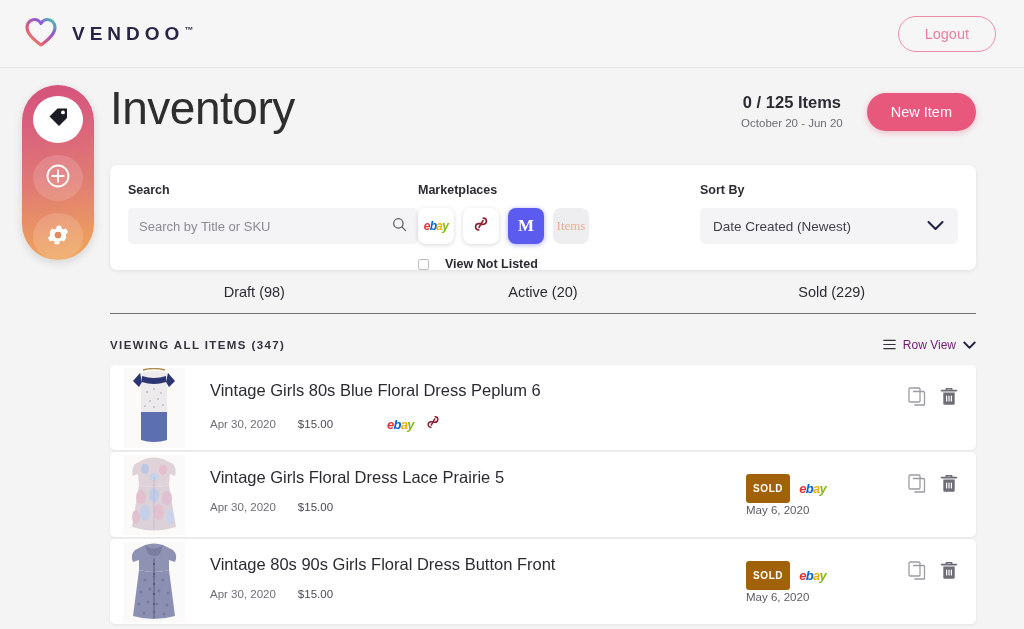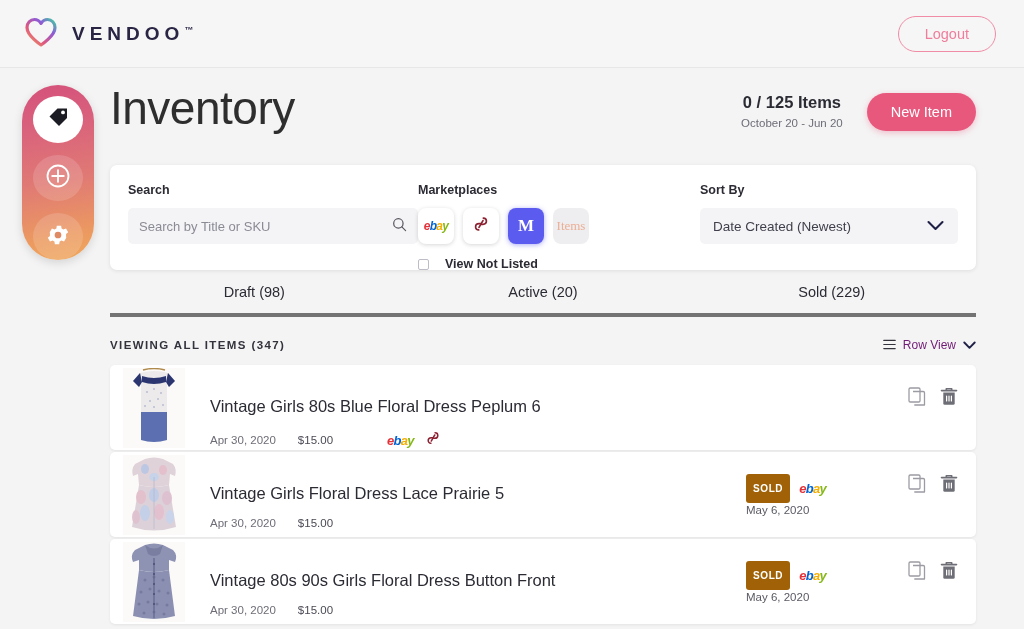--- a/index.html
+++ b/index.html
@@ -106,21 +106,21 @@
   .sort-select {
     background: #f4f4f6; border-radius: 5px; height: 36px;
     display: flex; align-items: center; justify-content: space-between;
     padding: 0 14px 0 13px; cursor: pointer;
   }
   .sort-val { font-size: 13.5px; color: #40404c; }
 
   
   .tabs {
     position: absolute; left: 110px; top: 284px; width: 866px;
-    display: flex; border-bottom: 4px solid #737373;
+    display: flex; border-bottom: 1px solid #737373;
   }
   .tab {
     flex: 1; text-align: center; padding-bottom: 13px;
     font-size: 14.5px; color: #2b2b34; cursor: pointer;
   }
 
   
   .viewbar {
     position: absolute; left: 110px; top: 336px; width: 866px;
     display: flex; align-items: center; justify-content: space-between;
@@ -134,21 +134,21 @@
   
   .list { position: absolute; left: 110px; top: 365px; width: 866px; }
   .item-row {
     background: #fff; border-radius: 5px; height: 85px; margin-bottom: 2px;
     box-shadow: 0 1px 3px rgba(0,0,0,.07);
     display: flex; align-items: stretch; overflow: hidden;
   }
   .thumb { width: 88px; flex: none; display: flex; align-items: center; justify-content: center; }
   .thumb svg { display: block; }
   .item-mid { flex: 1; padding: 16px 0 0 12px; }
-  .item-title { font-size: 16.5px; color: #2b2b34; font-weight: 400; margin-top: 16px; }
+  .item-title { font-size: 16.5px; color: #2b2b34; font-weight: 400; }
   .item-meta { display: flex; align-items: center; gap: 22px; margin-top: 14px; }
   .item-date { font-size: 11.5px; color: #6d6d77; }
   .item-price { font-size: 11.5px; color: #4a4a55; }
   .meta-mkts { display: flex; align-items: center; gap: 11px; margin-left: 32px; }
 
   .item-right {
     width: 230px; flex: none; position: relative;
     display: flex; flex-direction: column; align-items: flex-end;
     padding: 22px 18px 0 0;
   }

